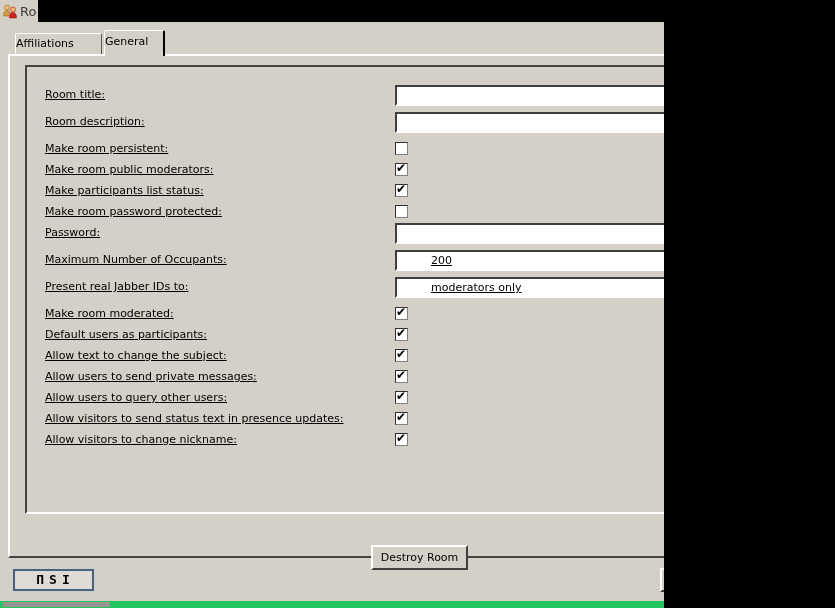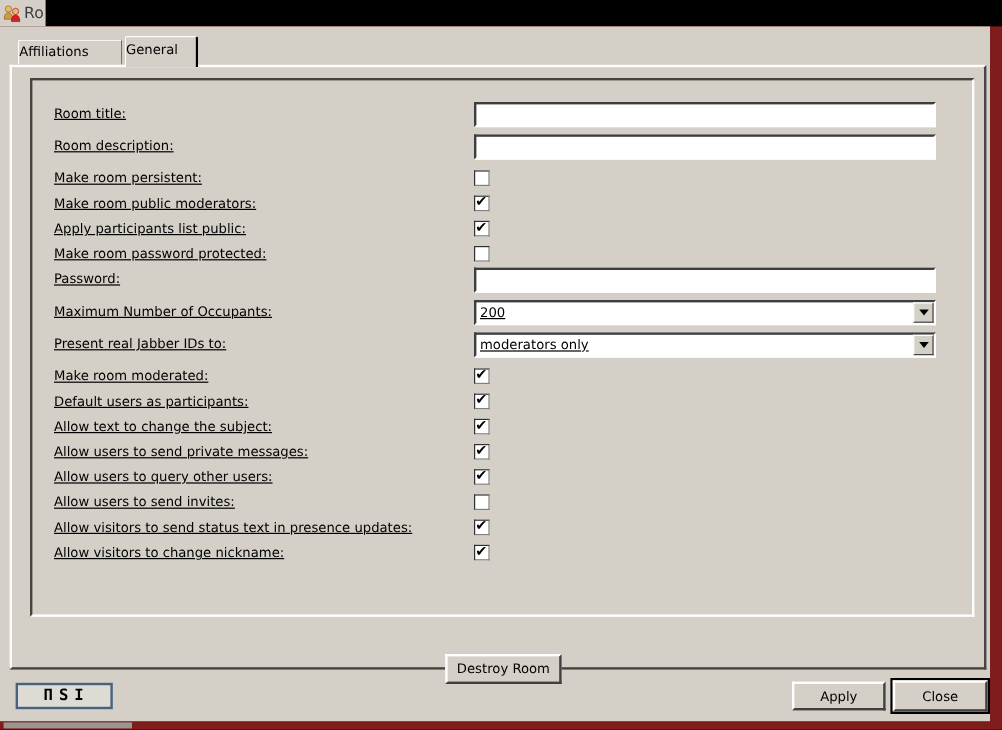--- a/index.html
+++ b/index.html
@@ -1,18 +1,18 @@
 <!DOCTYPE html>
 <html><head>
 <meta charset="utf-8">
 <style>
   * { margin:0; padding:0; box-sizing:border-box; }
   html,body { background:#000; }
   body { font-family:"DejaVu Sans","Liberation Sans",sans-serif; font-size:11px; color:#000; }
-  #screen { position:relative; width:835px; height:608px; background:#7f1d1d; overflow:hidden; }
+  #screen { position:relative; width:664px; height:608px; background:#22c55e; overflow:hidden; }
 
   
   .titlebar { position:absolute; left:0; top:0; width:835px; height:22px; background:#000; }
   .titlebar-left { position:absolute; left:0; top:0; width:38px; height:22px; background:#d4d0c8;
                    display:flex; align-items:center; overflow:hidden; white-space:nowrap; }
   .titlebar-left svg { margin-left:2px; flex:0 0 auto; }
   .title-text { margin-left:2px; font-size:13px; color:#3c3c3c; }
 
   
   .win-body { position:absolute; left:0; top:22px; width:825px; height:579px; background:#d4d0c8; }
@@ -43,21 +43,21 @@
   .form-label { width:350px; line-height:20px; }
   .text-input { width:385px; height:21px; background:#fff; border:2px solid;
                 border-color:#3e3e3e #ffffff #ffffff #3e3e3e; font-family:"DejaVu Sans",sans-serif;
                 font-size:11px; padding:0 3px; outline:none; }
   .checkbox { width:13px; height:13px; margin-top:3px; background:#fff; position:relative;
               border:1px solid; border-color:#303030 #808080 #808080 #303030; }
   .checkbox.checked::after { content:"✔"; position:absolute; left:0px; top:-3px;
                              font-size:12px; font-weight:bold; color:#000; }
   .combo { width:385px; height:21px; background:#fff; border:2px solid;
            border-color:#3e3e3e #ffffff #ffffff #3e3e3e; display:flex; align-items:center; }
-  .combo-value { flex:1; padding-left:3px; line-height:17px; overflow:hidden; white-space:nowrap; }
+  .combo-value { flex:1; padding-left:3px; line-height:17px; overflow:hidden; white-space:nowrap;margin-left:31px; }
   .combo-btn { width:17px; height:17px; background:#d4d0c8; border:1px solid;
                border-color:#ffffff #454545 #454545 #ffffff; display:flex;
                align-items:center; justify-content:center; }
   .combo-arrow { width:0; height:0; border-left:4px solid transparent;
                  border-right:4px solid transparent; border-top:5px solid #000; }
 
   
   .btn { background:#d4d0c8; border:2px solid; border-color:#ffffff #404040 #404040 #ffffff;
          font-family:"DejaVu Sans",sans-serif; font-size:11px; color:#000; }
   .destroy-btn { position:absolute; left:361px; top:489px; width:97px; height:25px; }
@@ -107,21 +107,21 @@
             </div>
             <div class="form-row row-check">
               <span class="form-label">Make room persistent:</span>
               <span class="checkbox"></span>
             </div>
             <div class="form-row row-check">
               <span class="form-label">Make room public moderators:</span>
               <span class="checkbox checked"></span>
             </div>
             <div class="form-row row-check">
-              <span class="form-label">Apply participants list public:</span>
+              <span class="form-label">Make participants list status:</span>
               <span class="checkbox checked"></span>
             </div>
             <div class="form-row row-check">
               <span class="form-label">Make room password protected:</span>
               <span class="checkbox"></span>
             </div>
             <div class="form-row row-text">
               <span class="form-label">Password:</span>
               <input class="text-input" type="password" style="">
             </div>
@@ -157,24 +157,20 @@
             </div>
             <div class="form-row row-check">
               <span class="form-label">Allow users to send private messages:</span>
               <span class="checkbox checked"></span>
             </div>
             <div class="form-row row-check">
               <span class="form-label">Allow users to query other users:</span>
               <span class="checkbox checked"></span>
             </div>
             <div class="form-row row-check">
-              <span class="form-label">Allow users to send invites:</span>
-              <span class="checkbox"></span>
-            </div>
-            <div class="form-row row-check">
               <span class="form-label">Allow visitors to send status text in presence updates:</span>
               <span class="checkbox checked"></span>
             </div>
             <div class="form-row row-check">
               <span class="form-label">Allow visitors to change nickname:</span>
               <span class="checkbox checked"></span>
             </div>
           </div>
       </div>
       <button class="btn destroy-btn">Destroy Room</button>

